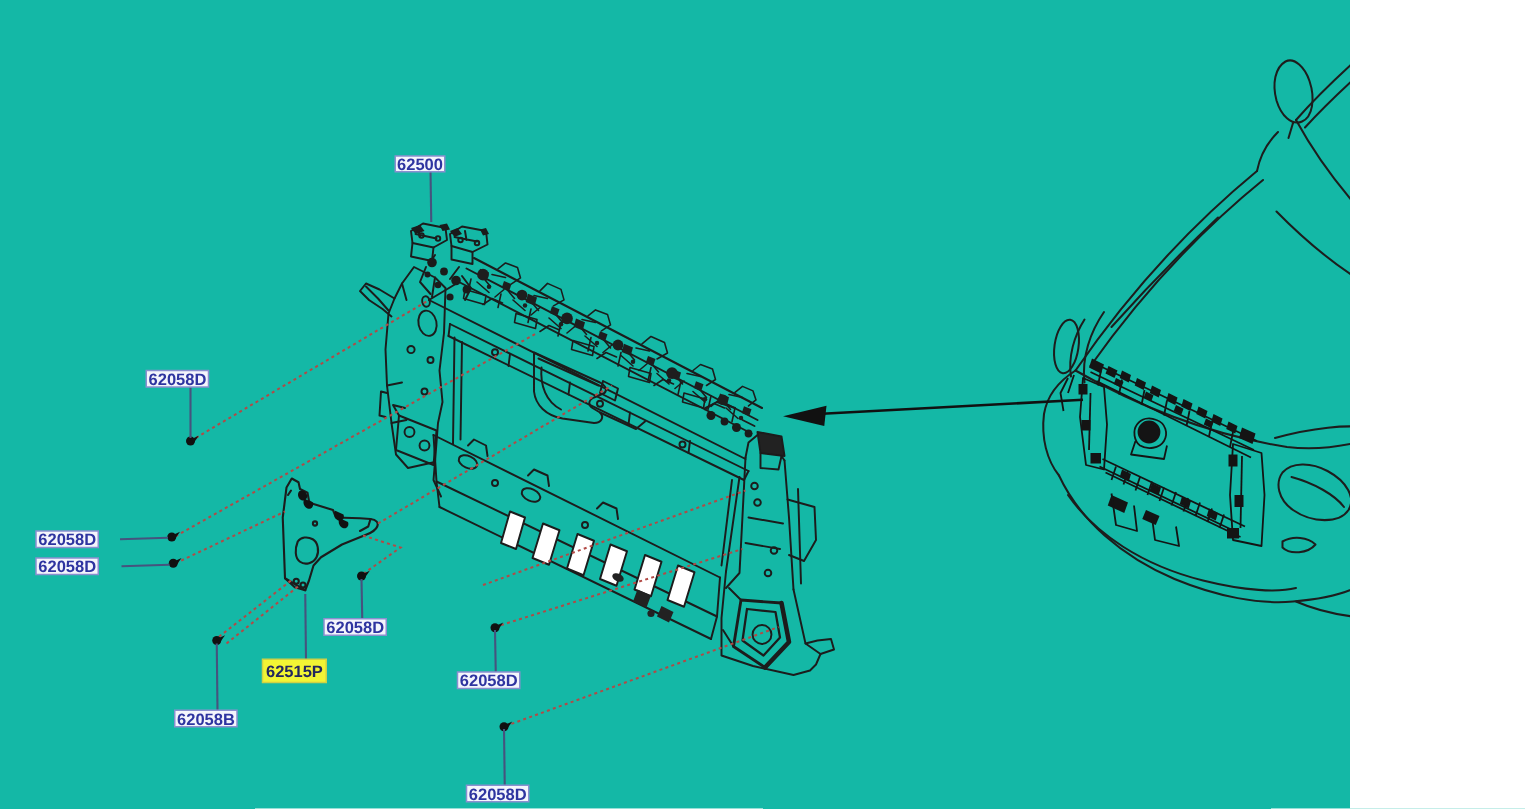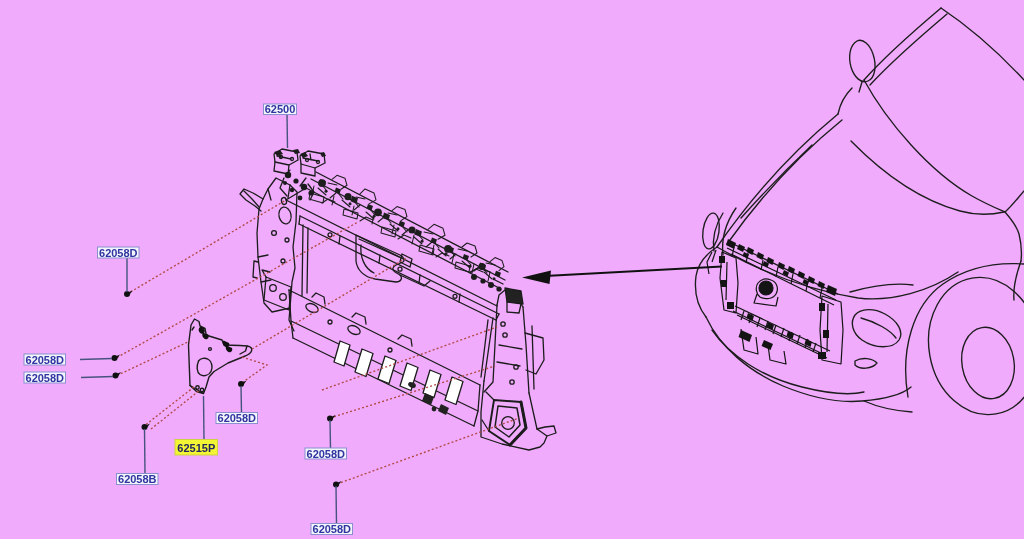--- a/index.html
+++ b/index.html
@@ -1,16 +1,16 @@
 <!DOCTYPE html>
 <html><head>
 <meta charset="utf-8">
 <style>
 html,body{margin:0;padding:0;background:#fff;}
-#wrap{position:relative;width:1024px;height:539px;background:#f0abfc;overflow:hidden;
+#wrap{position:relative;width:900px;height:539px;background:#14b8a6;overflow:hidden;
 font-family:"Liberation Sans",sans-serif;}
 </style>
 </head>
 <body>
 <div id="wrap">
 <svg width="1024" height="539" viewBox="0 0 1024 539">
 
 <g id="car" fill="none" stroke="#1d1d1d" stroke-width="1.35" stroke-linecap="round" stroke-linejoin="round">
 <path d="M941,8 C915,30 886,55 864,80"></path>
 <path d="M947,14 C921,36 893,60 870,85"></path>

